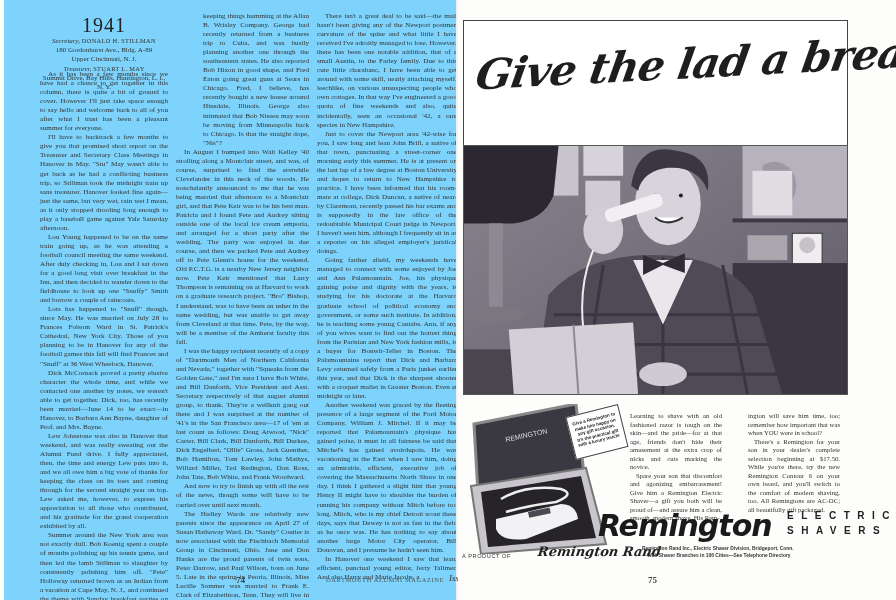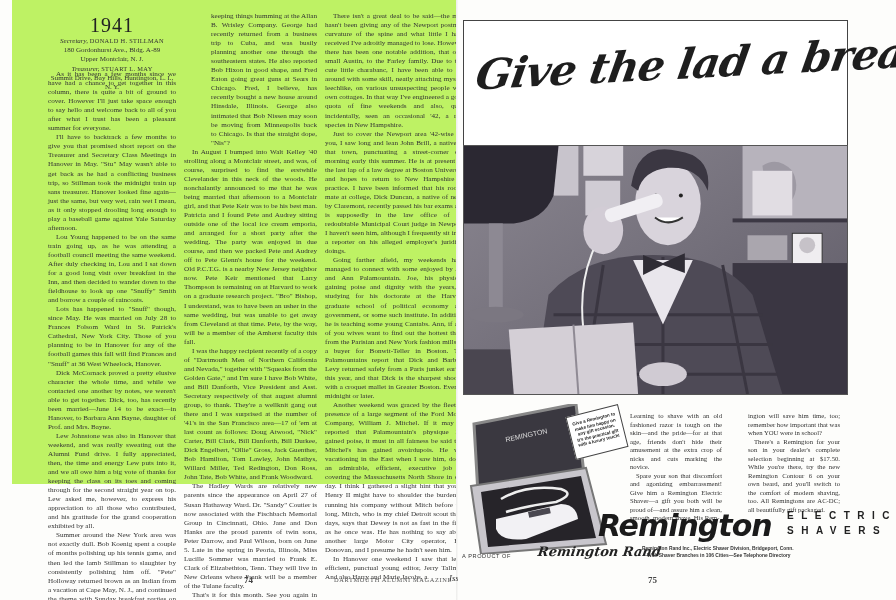--- a/index.html
+++ b/index.html
@@ -1,19 +1,19 @@
 <!DOCTYPE html>
 <html><head>
 <meta charset="utf-8">
 <style>
   * { box-sizing: border-box; margin: 0; padding: 0; }
   html, body { width: 896px; height: 600px; overflow: hidden; background: #fdfdfb; }
   body { position: relative; font-family: "Liberation Serif", "DejaVu Serif", serif; color: #2a2a2a; }
 
-  .page-left { position: absolute; left: 12px; top: 0; width: 458px; height: 484px; background: #bef264; }
+  .page-left { position: absolute; left: 4px; top: 0; width: 458px; height: 600px; background: #7dd3fc; }
   .page-right { position: absolute; left: 458px; top: 0; width: 438px; height: 600px; background: #fdfdfb; }
   .gutter { position: absolute; left: 456px; top: 0; width: 3px; height: 600px; background: linear-gradient(90deg,#ececea,#f6f6f4,#ececea); }
 
   .col { position: absolute; font-size: 7.15px; line-height: 9.05px; text-align: justify; color: #333; hyphens: auto; }
   .col p { text-indent: 8px; margin: 0; }
   .col p.noind { text-indent: 0; margin-left: 27px; }
   .col1 { left: 36px; top: 70px; width: 128px; }
   .col2 { left: 172px; top: 12px; width: 133px; }
   .col3 { left: 313px; top: 12px; width: 140px; }
 
@@ -56,21 +56,21 @@
 <body>
 
 <div class="page-left">
 
   <div class="class-head head1941">
     <div class="year">1941</div>
     <div class="officer">
       <span class="role">Secretary,</span>
       <span class="nm">DONALD H. STILLMAN</span><br>
       <span>180 Gordonhurst Ave., Bldg. A-89</span><br>
-      <span>Upper Montclair, N. J.</span>
+      <span>Upper Cincinnati, N. J.</span>
     </div>
     <div class="officer">
       <span class="role">Treasurer,</span>
       <span class="nm">STUART L. MAY</span><br>
       <span>Summit Drive, Bay Hills, Huntington, L. I., N. Y.</span>
     </div>
   </div>
 
   <div class="col col1">
     <p>As it has been a few months since we have had a chance to get together in this column, there is quite a bit of ground to cover. However I'll just take space enough to say hello and welcome back to all of you after what I trust has been a pleasant summer for everyone.</p>
@@ -80,20 +80,21 @@
     <p>Dick McCornack proved a pretty elusive character the whole time, and while we contacted one another by notes, we weren't able to get together. Dick, too, has recently been married—June 14 to be exact—in Hanover, to Barbara Ann Bayne, daughter of Prof. and Mrs. Bayne.</p>
     <p>Lew Johnstone was also in Hanover that weekend, and was really sweating out the Alumni Fund drive. I fully appreciated, then, the time and energy Lew puts into it, and we all owe him a big vote of thanks for keeping the class on its toes and coming through for the second straight year on top. Lew asked me, however, to express his appreciation to all those who contributed, and his gratitude for the grand cooperation exhibited by all.</p>
     <p>Summer around the New York area was not exactly dull. Bob Koenig spent a couple of months polishing up his tennis game, and then led the lamb Stillman to slaughter by consistently polishing him off. "Pete" Holloway returned brown as an Indian from a vacation at Cape May, N. J., and continued the theme with Sunday breakfast parties on the beach near his home, the success of which can be verified by Koenig. The Bruce Friedlich's bought a new home—a really lovely one—in Verona, N. J. George Canfield has recently set up in business for himself in New York as a manufacturers agent and all reports indicate a very successful launching. I heard from Barbara and Dick Fisher—and last reports had them busily house hunting. The Don Prescotts have moved into a new apartment. The George Seels have just returned from a two-week hiatus on Cape Cod.</p>
 
   </div>
 
   <div class="col col2">
     <p class="noind">keeping things humming at the Allan B. Wrisley Company. George had recently returned from a business trip to Cuba, and was busily planning another one through the southeastern states. He also reported Bob Hixon in good shape, and Fred Eaton going great guns at Sears in Chicago. Fred, I believe, has recently bought a new house around Hinsdale, Illinois. George also intimated that Bob Nissen may soon be moving from Minneapolis back to Chicago. Is that the straight dope, "Nis"?</p>
     <p>In August I bumped into Walt Kelley '40 strolling along a Montclair street, and was, of course, surprised to find the erstwhile Clevelander in this neck of the woods. He nonchalantly announced to me that he was being married that afternoon to a Montclair girl, and that Pete Keir was to be his best man. Patricia and I found Pete and Audrey sitting outside one of the local ice cream emporia, and arranged for a short party after the wedding. The party was enjoyed in due course, and then we packed Pete and Audrey off to Pete Glenn's house for the weekend. Old P.C.T.G. is a nearby New Jersey neighbor now. Pete Keir mentioned that Larry Thompson is remaining on at Harvard to work on a graduate research project. "Bro" Bishop, I understand, was to have been an usher in the same wedding, but was unable to get away from Cleveland at that time. Pete, by the way, will be a member of the Amherst faculty this fall.</p>
     <p>I was the happy recipient recently of a copy of "Dartmouth Men of Northern California and Nevada," together with "Squeaks from the Golden Gate," and I'm sure I have Bob White, and Bill Danforth, Vice President and Asst. Secretary respectively of that august alumni group, to thank. They're a wellknit gang out there and I was surprised at the number of '41's in the San Francisco area—17 of 'em at last count as follows: Doug Atwood, "Nick" Carter, Bill Clark, Bill Danforth, Bill Durkee, Dick Engelbert, "Ollie" Gross, Jack Guenther, Bob Hamilton, Tom Lawley, John Mathys, Willard Miller, Ted Redington, Don Ross, John Tate, Bob White, and Frank Woodward.</p>
+    <p>And now to try to finish up with all the rest of the news, though some will have to be carried over until next month.</p>
     <p>The Hadley Wards are relatively new parents since the appearance on April 27 of Susan Hathaway Ward. Dr. "Sandy" Coutier is now associated with the Fischbach Memorial Group in Cincinnati, Ohio. Jane and Don Hanks are the proud parents of twin sons, Peter Darrow, and Paul Wilson, born on June 5. Late in the spring in Peoria, Illinois, Miss Lucille Sommer was married to Frank E. Clark of Elizabethton, Tenn. They will live in New Orleans where Frank will be a member of the Tulane faculty.</p>
     <p>That's it for this month. See you again in November. Hope you will all drop me a note—it only takes a few minutes—and we need the dope so keep this column perking.</p>
 
   </div>
 
   <div class="col col3">
     <p>There isn't a great deal to be said—the mail hasn't been giving any of the Newport postmen curvature of the spine and what little I have received I've adroitly managed to lose. However, there has been one notable addition, that of a small Austin, to the Farley family. Due to this cute little charabanc, I have been able to get around with some skill, neatly attaching myself, leechlike, on various unsuspecting people who own cottages. In that way I've engineered a good quota of fine weekends and also, quite incidentally, seen an occasional '42, a rare species in New Hampshire.</p>
     <p>Just to cover the Newport area '42-wise for you, I saw long and lean John Brill, a native of that town, punctuating a street-corner one morning early this summer. He is at present on the last lap of a law degree at Boston University and hopes to return to New Hampshire to practice. I have been informed that his room-mate at college, Dick Duncan, a native of near-by Claremont, recently passed his bar exams and is supposedly in the law office of the redoubtable Municipal Court judge in Newport. I haven't seen him, although I frequently sit in as a reporter on his alleged employer's juridical doings.</p>
     <p>Going farther afield, my weekends have managed to connect with some enjoyed by Joe and Ann Palamountain. Joe, his physique gaining poise and dignity with the years, is studying for his doctorate at the Harvard graduate school of political economy and government, or some such institute. In addition, he is teaching some young Cantabs. Ann, if any of you wives want to find out the hottest thing from the Parisian and New York fashion mills, is a buyer for Bonwit-Teller in Boston. The Palamountains report that Dick and Barbara Levy returned safely from a Paris junket earlier this year, and that Dick is the sharpest shooter with a croquet mallet in Greater Boston. Even at midnight or later.</p>
     <p>Another weekend was graced by the fleeting presence of a large segment of the Ford Motor Company, William J. Mitchel. If it may be reported that Palamountain's physique has gained poise, it must in all fairness be said that Mitchel's has gained avoirdupois. He was vacationing in the East when I saw him, doing an admirable, efficient, executive job of covering the Massachusetts North Shore in one day. I think I gathered a slight hint that young Henry II might have to shoulder the burden of running his company without Mitch before too long. Mitch, who is my chief Detroit scout these days, says that Dewey is not as fast in the field as he once was. He has nothing to say about another large Motor City operator, Bill Donovan, and I presume he hadn't seen him.</p>

